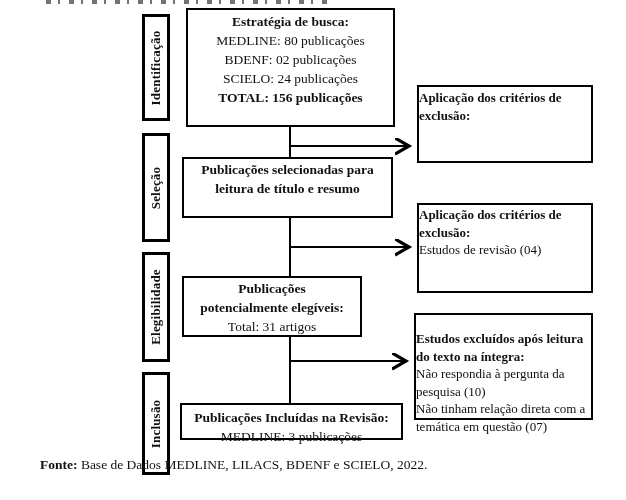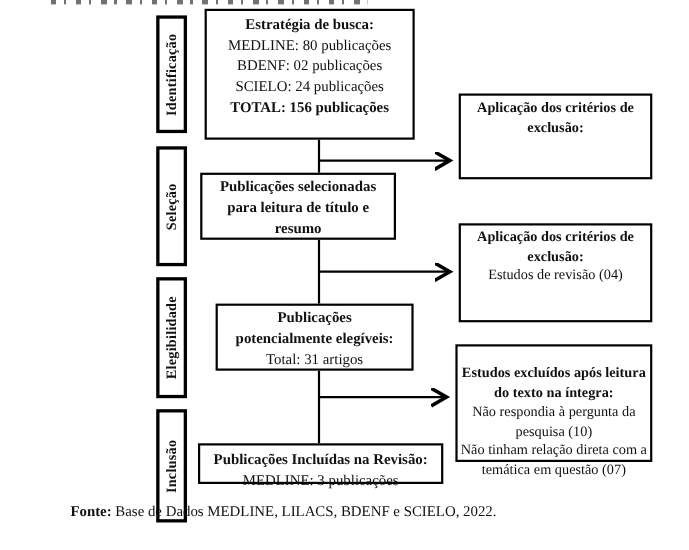--- a/index.html
+++ b/index.html
@@ -29,29 +29,29 @@
 
   
   .fbox{
     border:2.5px solid #000;background:#fff;text-align:center;
     font-size:13.5px;line-height:19px;
   }
   .fbox .t{font-weight:bold;}
 
   
   .rbox{
-    border:2.5px solid #000;background:#fff;text-align:center;
+    border:2.5px solid #000;background:#fff;text-align:left;
     font-size:13px;line-height:17.6px;
   }
   .rbox .t{font-weight:bold;}
 
   svg.connectors{position:absolute;left:0;top:0;pointer-events:none;}
 
   .footer{
-    left:40px;top:457px;width:560px;font-size:13.5px;margin-left:24px;
+    left:40px;top:457px;width:560px;font-size:13.5px;
   }
   .footer .b{font-weight:bold;}
 </style>
 </head>
 <body>
 
 <svg class="connectors" width="626" height="500" viewBox="0 0 626 500">
   <defs>
     <marker id="chev" markerWidth="10" markerHeight="10" refX="6.5" refY="4" orient="auto">
       <path d="M0,0 L7,4 L0,8" fill="none" stroke="#000" stroke-width="1.6"></path>
@@ -75,33 +75,33 @@
 <div class="abs stage" style="left:142px;top:133px;width:28px;height:109px;">
   <span class="vtext">Seleção</span>
 </div>
 <div class="abs stage" style="left:142px;top:252px;width:28px;height:110px;">
   <span class="vtext">Elegibilidade</span>
 </div>
 <div class="abs stage" style="left:142px;top:372px;width:28px;height:103px;">
   <span class="vtext">Inclusão</span>
 </div>
 
-<div class="abs fbox" style="left:186px;top:8px;width:191px;height:119px;padding-top:2px;">
+<div class="abs fbox" style="left:186px;top:8px;width:209px;height:119px;padding-top:2px;">
   <div class="t">Estratégia de busca:</div>
   <div>MEDLINE: 80 publicações</div>
   <div>BDENF: 02 publicações</div>
   <div>SCIELO: 24 publicações</div>
   <div class="t">TOTAL: 156 publicações</div>
 </div>
 
-<div class="abs fbox" style="left:182px;top:157px;width:178px;height:61px;padding:1px 4px 0 4px;">
+<div class="abs fbox" style="left:182px;top:157px;width:211px;height:61px;padding:1px 4px 0 4px;">
   <div class="t">Publicações selecionadas para leitura de título e resumo</div>
 </div>
 
-<div class="abs fbox" style="left:196px;top:276px;width:180px;height:61px;padding:1px 14px 0 14px;">
+<div class="abs fbox" style="left:182px;top:276px;width:180px;height:61px;padding:1px 14px 0 14px;">
   <div class="t">Publicações potencialmente elegíveis:</div>
   <div>Total: 31 artigos</div>
 </div>
 
 <div class="abs fbox" style="left:180px;top:403px;width:223px;height:37px;padding-top:3px;">
   <div class="t">Publicações Incluídas na Revisão:</div>
   <div>MEDLINE: 3 publicações</div>
 </div>
 
 <div class="abs rbox" style="left:417px;top:85px;width:176px;height:78px;padding-top:2px;">

